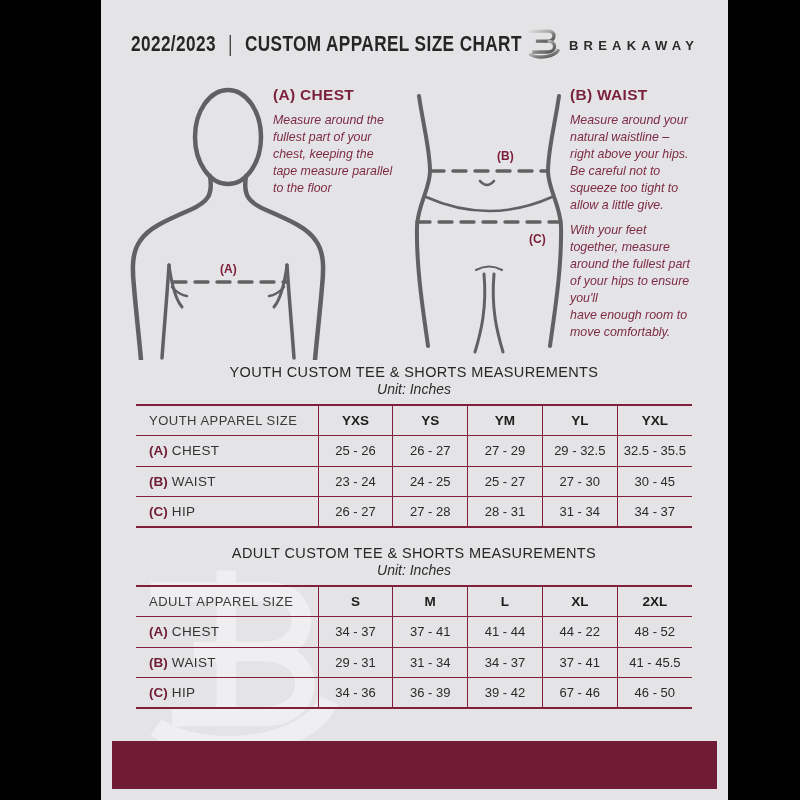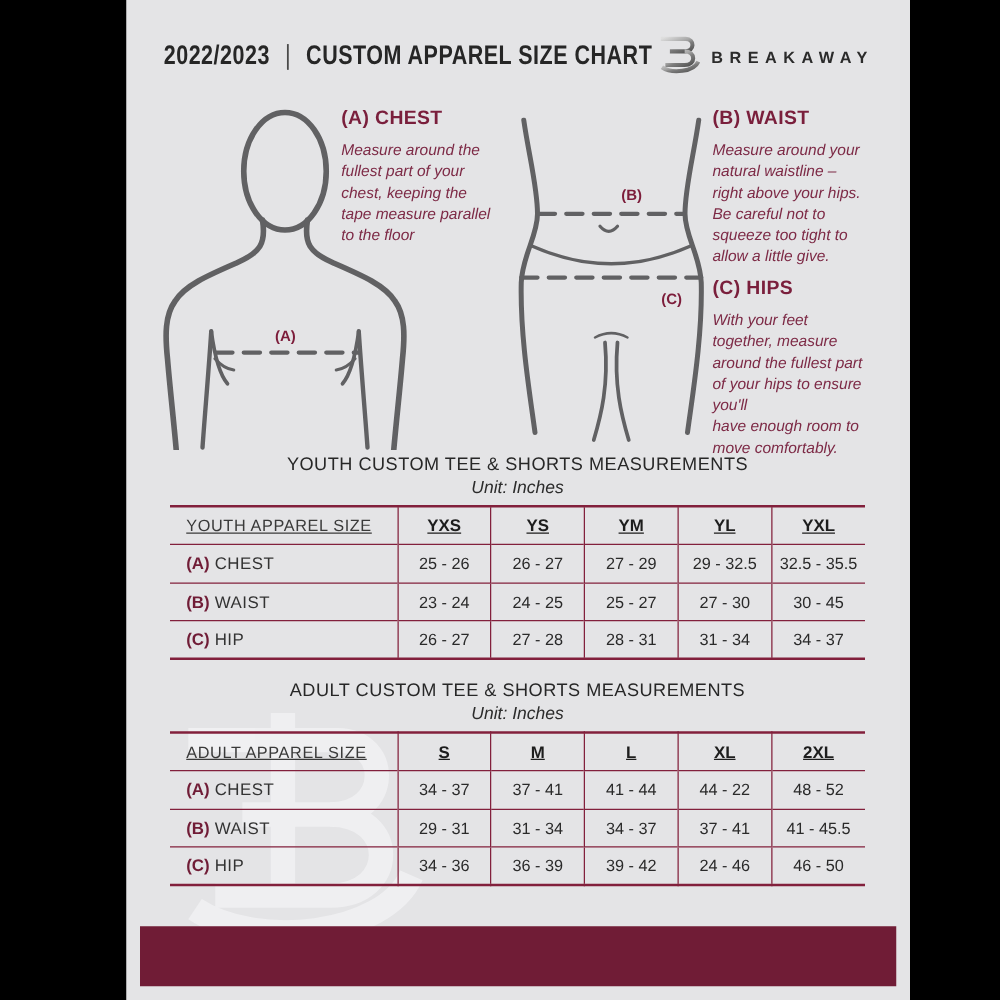--- a/index.html
+++ b/index.html
@@ -47,21 +47,21 @@
   .sec-adult{top:545px;}
   .sec-title{text-align:center;font-size:14.5px;font-weight:normal;color:#272727;letter-spacing:.4px;}
   .sec-sub{text-align:center;font-size:14px;font-style:italic;font-weight:500;color:#2c2c2c;margin-top:1px;}
   table.size-table{width:556px;border-collapse:collapse;table-layout:fixed;margin-top:7px;}
   table.size-table col.c0{width:182px;}
   .size-table th,.size-table td{height:30.5px;border-left:1.5px solid var(--line);text-align:center;padding:0;vertical-align:middle;}
   .size-table th.lbl,.size-table td.lbl{border-left:none;text-align:left;padding-left:13px;}
   .size-table thead tr{border-top:2.5px solid var(--line);border-bottom:1.5px solid var(--line);}
   .size-table tbody tr{border-bottom:1.5px solid var(--line);}
   .size-table tbody tr:last-child{border-bottom:2px solid var(--line);}
-  .size-table th{font-weight:bold;font-size:13.5px;color:#1d1d1d;text-decoration:underline;}
+  .size-table th{font-weight:bold;font-size:13.5px;color:#1d1d1d;}
   .size-table th.lbl{font-weight:400;font-size:13px;color:#3a3a3a;letter-spacing:.5px;}
   .size-table td{font-size:13px;color:#2a2a2a;}
   .size-table td.lbl .pfx{color:var(--maroon);font-weight:bold;font-size:13.5px;}
   .size-table td.lbl .lab{font-size:13.5px;color:#333;margin-left:4px;letter-spacing:.4px;}
 
   .watermark{position:absolute;left:28px;top:538px;opacity:.5;z-index:0;}
   .section,{z-index:2;}
   .footer-bar{position:absolute;left:11px;top:741px;width:605px;height:48px;background:var(--maroon);z-index:3;}
 </style>
 </head>
@@ -141,21 +141,20 @@
     <div class="mblock mb-waist">
       <div class="m-head">(B) WAIST</div>
       <div class="m-text">Measure around your
 natural waistline –
 right above your hips.
 Be careful not to
 squeeze too tight to
 allow a little give.</div>
     </div>
     <div class="mblock mb-hips">
-      <div class="m-head">(C) HIPS</div>
       <div class="m-text">With your feet
 together, measure
 around the fullest part
 of your hips to ensure
 you'll
 have enough room to
 move comfortably.</div>
     </div>
 
     <div class="section sec-youth">
@@ -246,21 +245,21 @@
               <td>31 - 34</td>
               <td>34 - 37</td>
               <td>37 - 41</td>
               <td>41 - 45.5</td>
             </tr>
             <tr>
               <td class="lbl"><span class="pfx">(C)</span><span class="lab">HIP</span></td>
               <td>34 - 36</td>
               <td>36 - 39</td>
               <td>39 - 42</td>
-              <td>24 - 46</td>
+              <td>67 - 46</td>
               <td>46 - 50</td>
             </tr>
           </tbody>
       </table>
     </div>
 
     <div class="footer-bar"></div>
   </div>
 </div>
 

